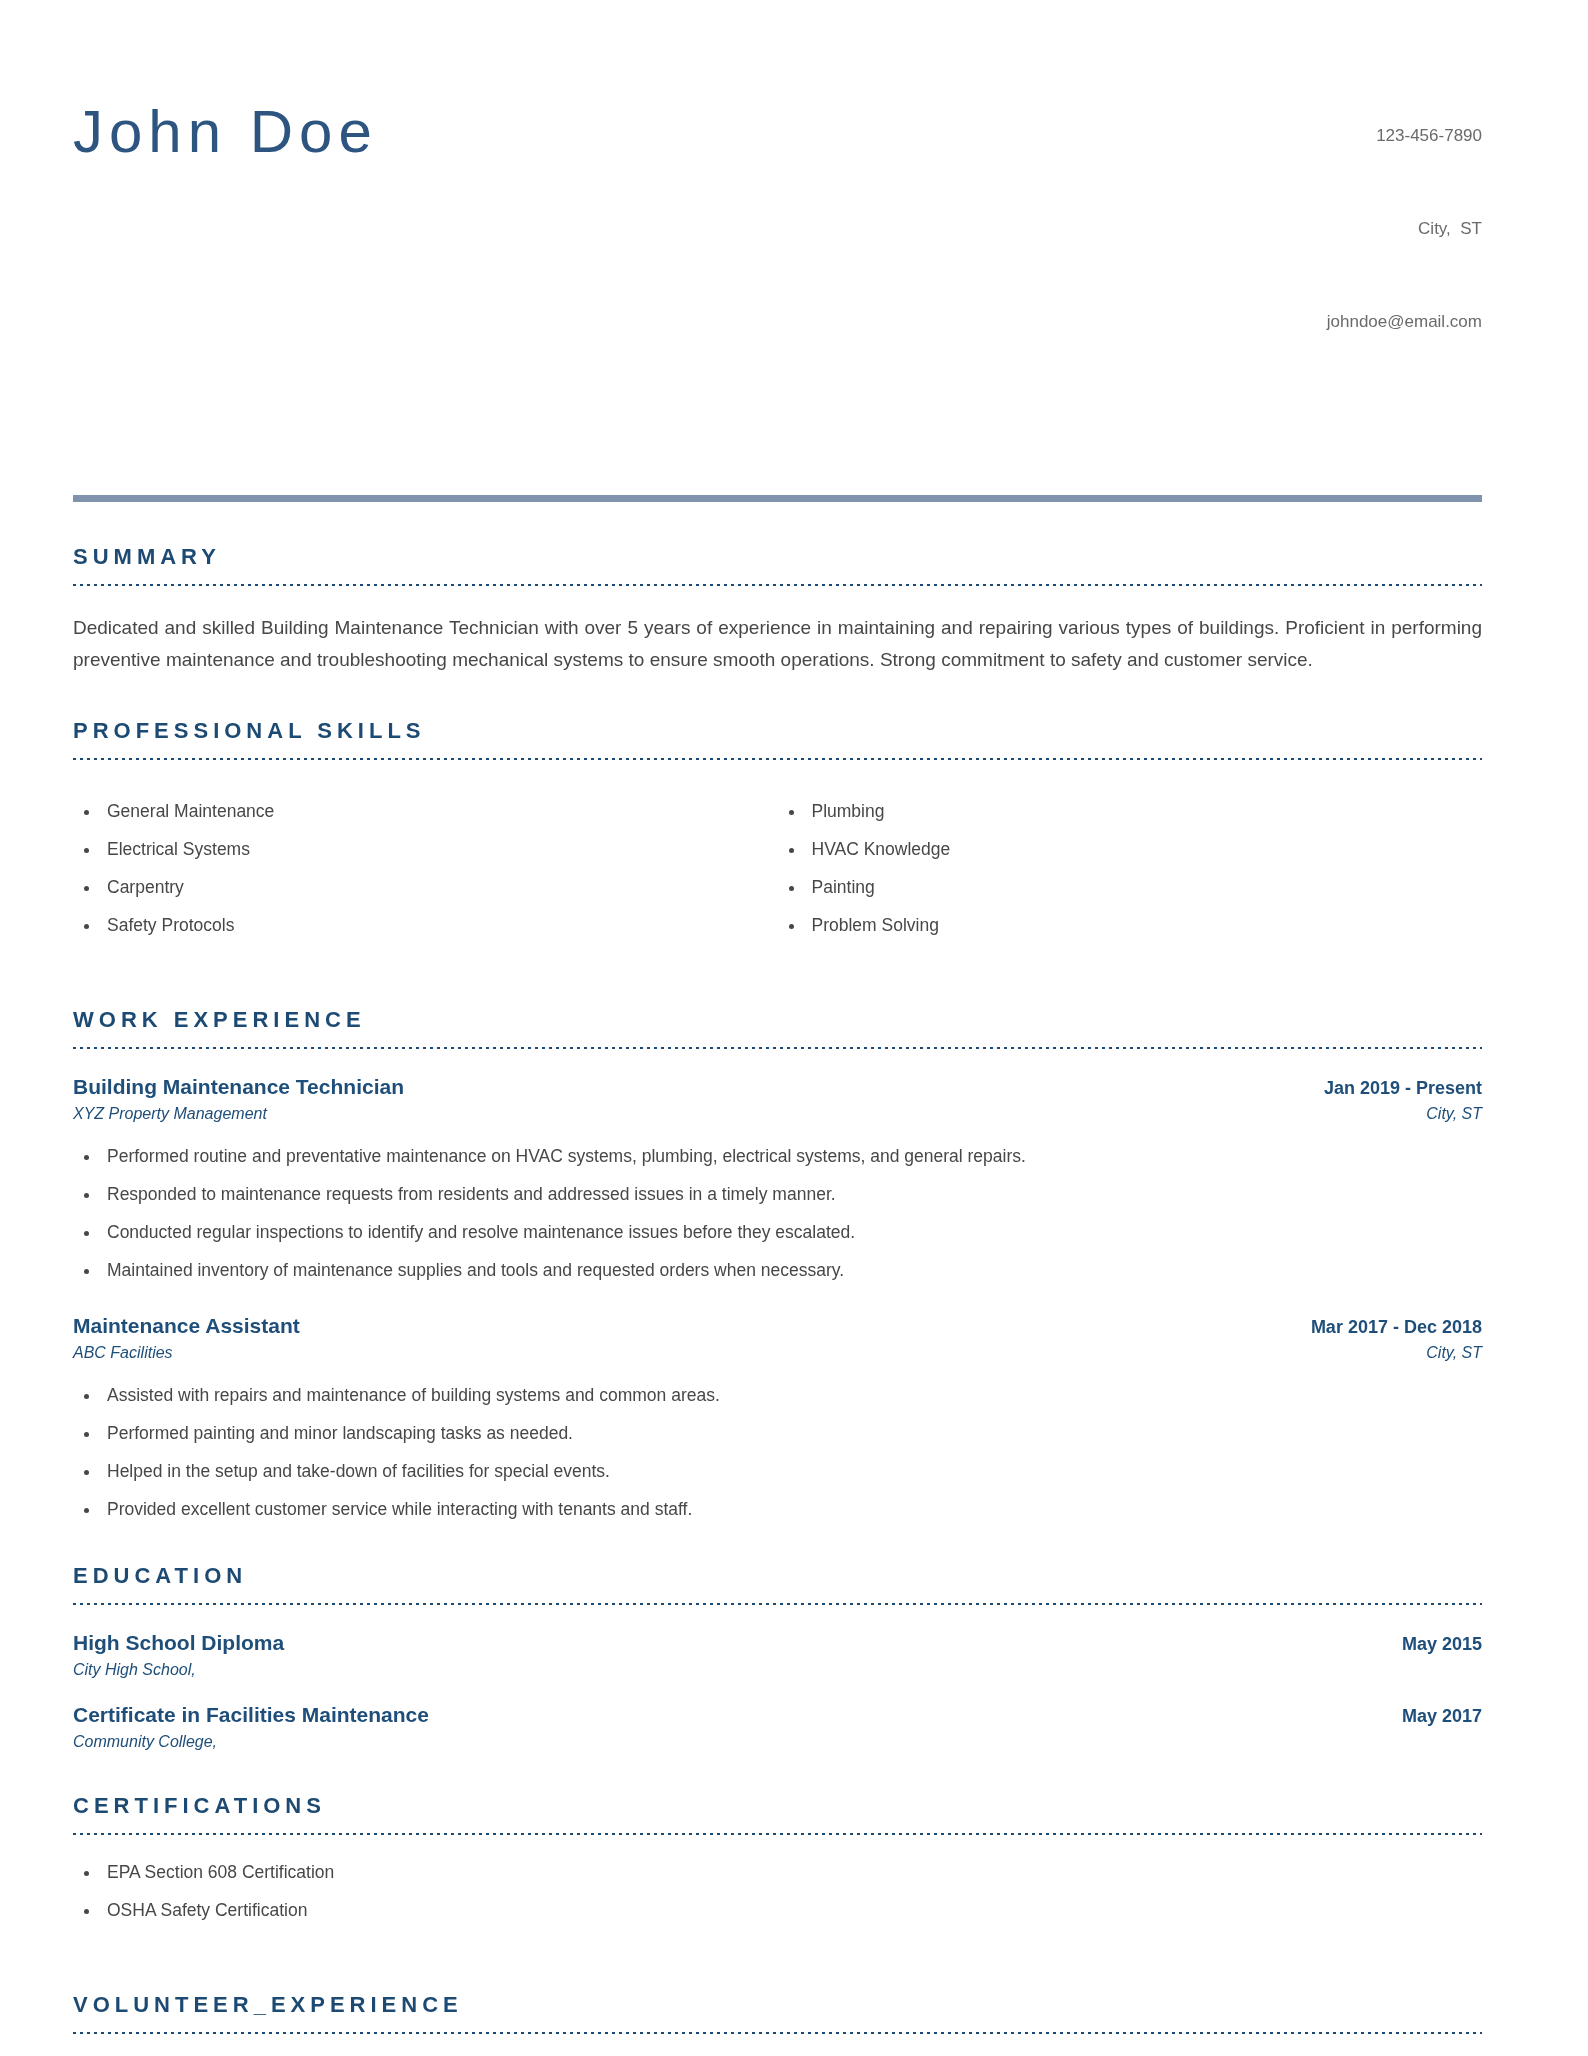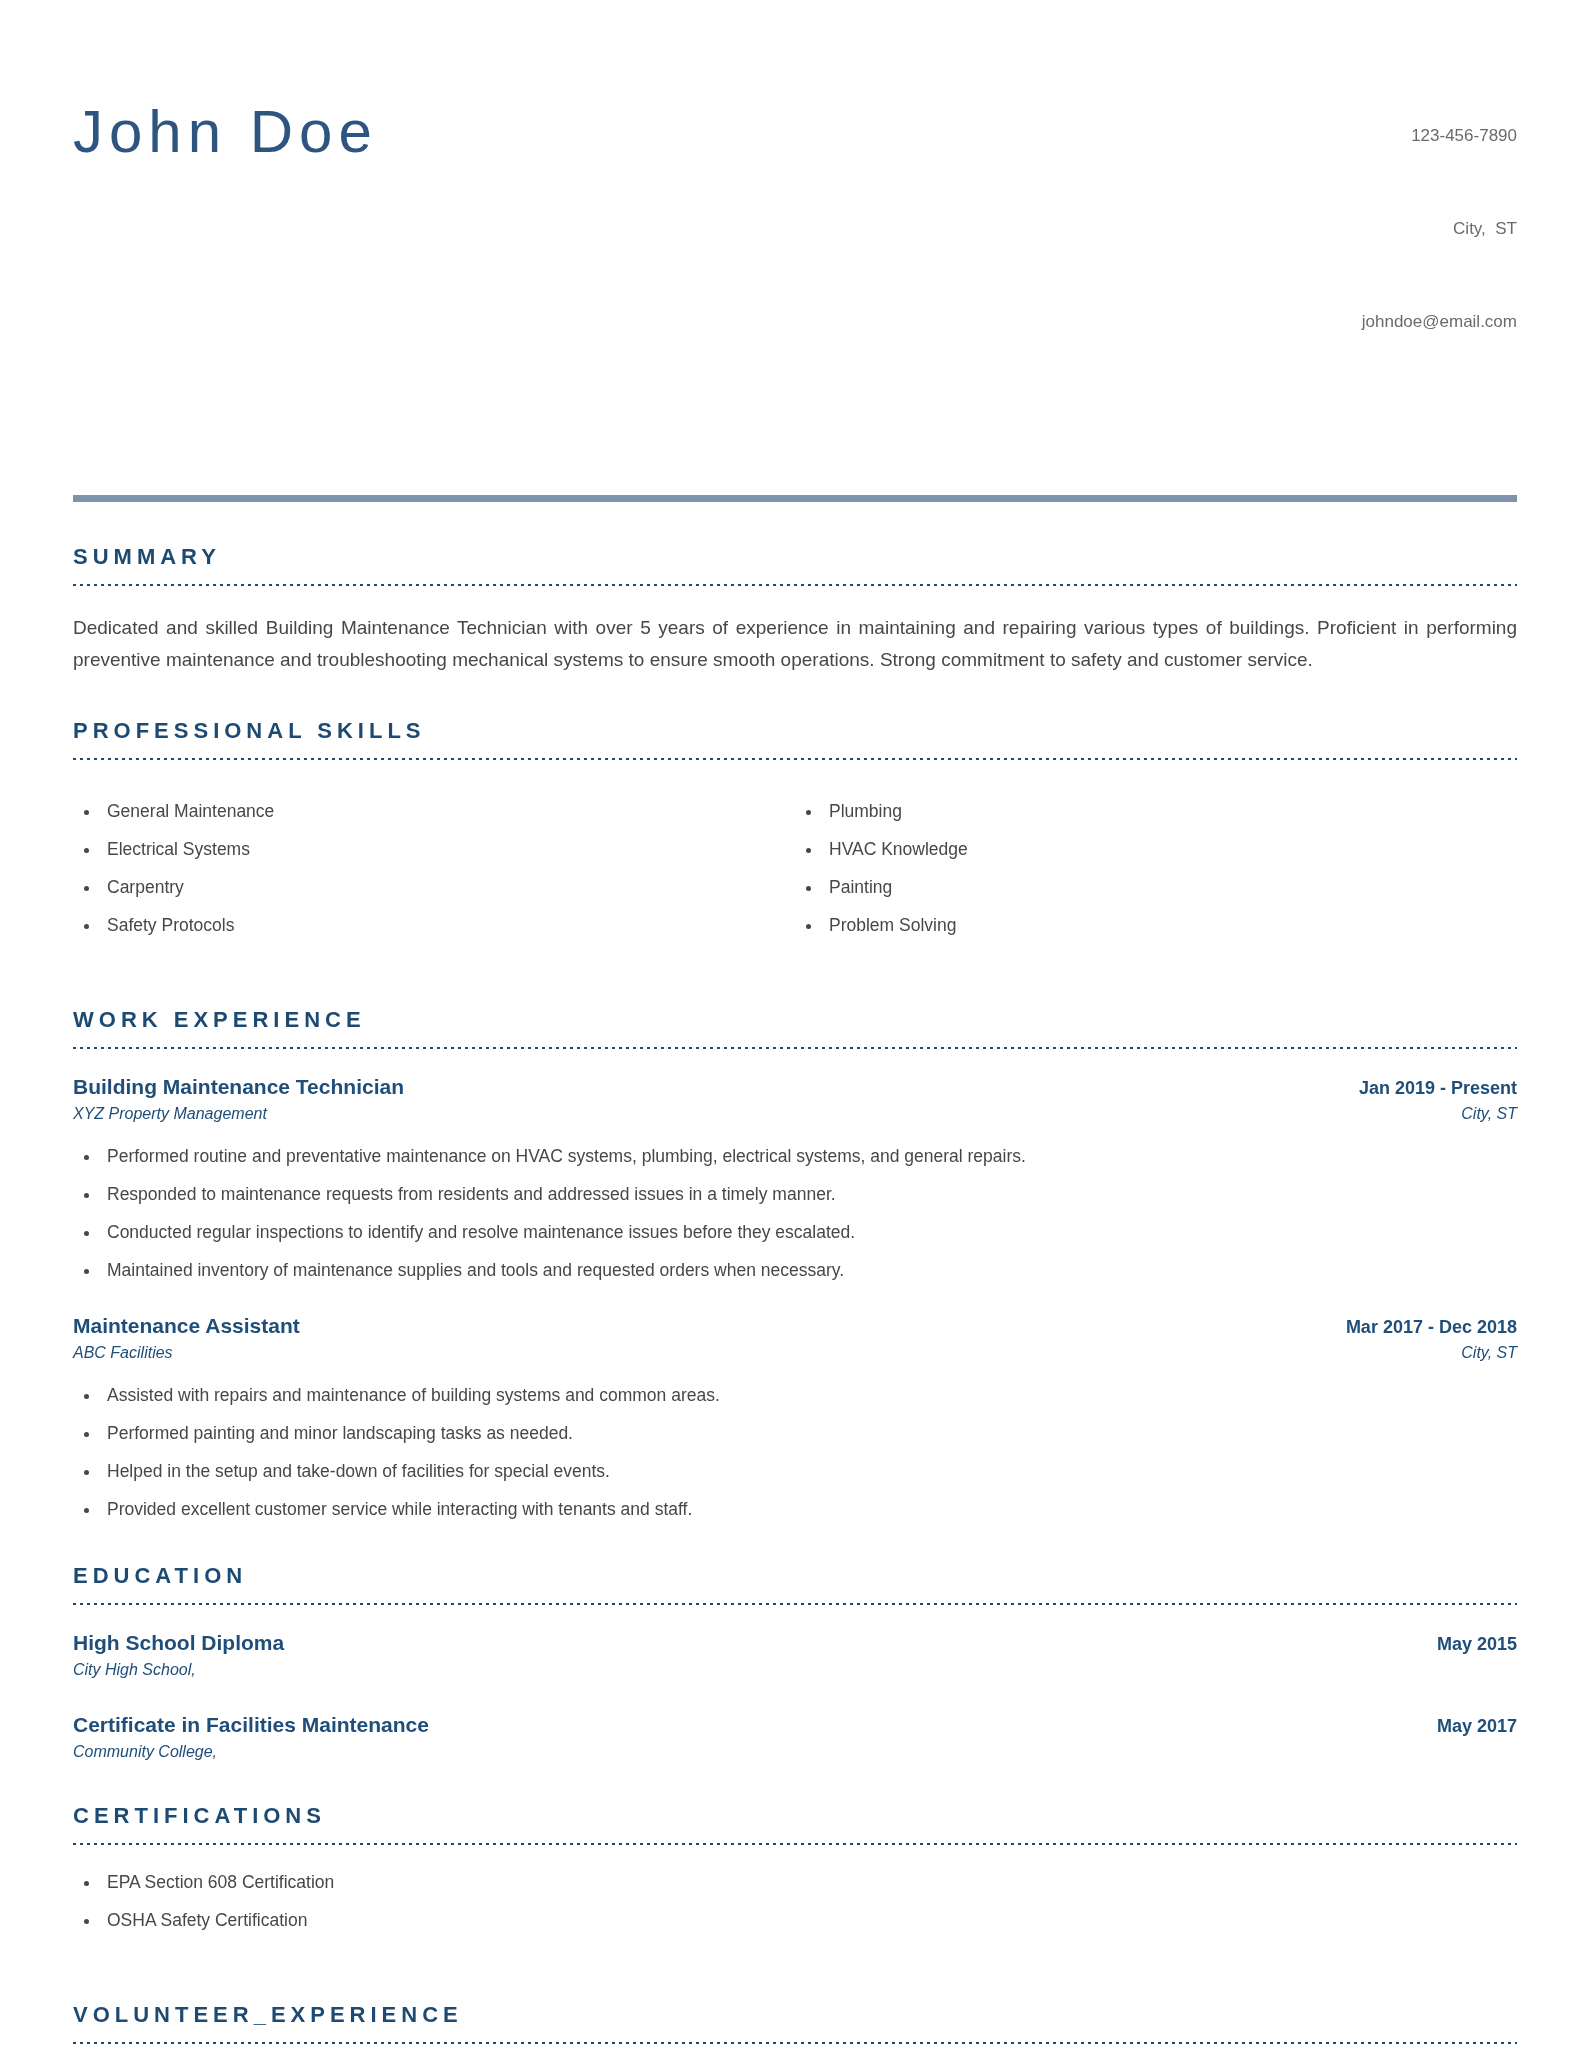--- a/index.html
+++ b/index.html
@@ -7,21 +7,21 @@
   body {
     width: 1588px;
     height: 2056px;
     overflow: hidden;
     font-family: "Liberation Sans", sans-serif;
     color: #474747;
   }
   .page {
     width: 1588px;
     height: 1708px;
-    padding: 55px 71px 40px 73px;
+    padding: 55px 106px 40px 73px;
   }
 
   
   .header {
     display: flex;
     justify-content: space-between;
     align-items: flex-start;
   }
   .name {
     margin-top: 42px;
@@ -110,21 +110,21 @@
   }
   .entry-sub {
     display: flex;
     justify-content: space-between;
     margin-top: 6px;
     font-size: 16px;
     font-style: italic;
     color: #1e4e79;
   }
   .entry .bullets { margin-top: 22px; }
-  .edu-entry { margin-top: 34px; }
+  .edu-entry { margin-top: 24px; }
   .section-body > .edu-entry:first-child { margin-top: 0; }
 </style>
 </head>
 <body>
 
 <div class="page">
 
   <div class="header">
     <h1 class="name">John Doe</h1>
     <div class="contact">

